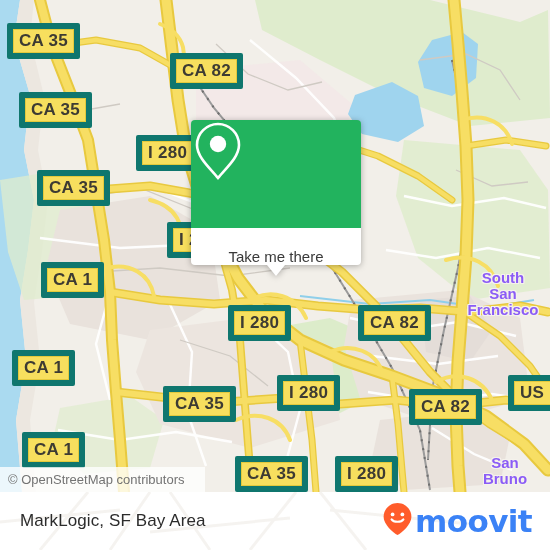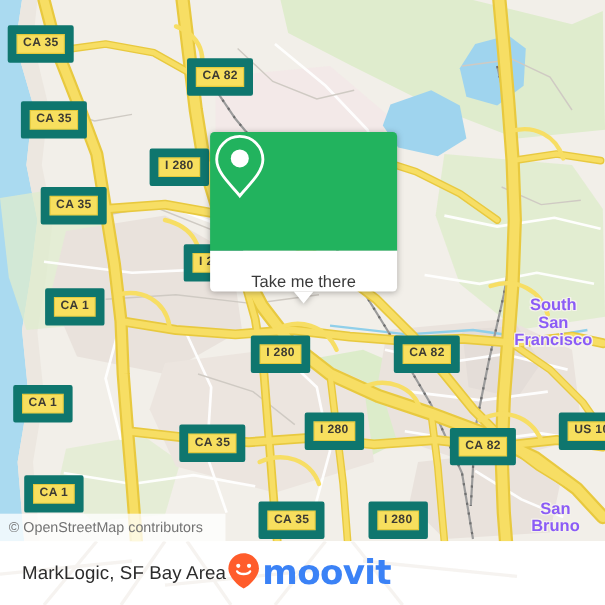--- a/index.html
+++ b/index.html
@@ -11,25 +11,25 @@
   #app{position:relative;width:550px;height:550px;overflow:hidden;}
 
   
   #map{position:absolute;left:0;top:0;width:550px;height:492px;overflow:hidden;background:#f2efe9;}
   #map svg{position:absolute;left:0;top:0;}
 
   
   .shield{
     position:absolute;
     background:#f7df5e;
-    border:8px solid #0f766e;
+    border:6px solid #0f766e;
     box-shadow:0 0 0 1px #e3c93c inset;
     border-radius:2px;
     color:#3d3b33;
-    font-size:11px;
+    font-size:17px;
     font-weight:bold;
     line-height:1;
     padding:3px 6px 4px 6px;
     white-space:nowrap;
     font-family:"Liberation Sans",sans-serif;
     letter-spacing:.3px;
   }
 
   
   .place{
@@ -85,21 +85,21 @@
     width:0;height:0;
     border-left:9px solid transparent;
     border-right:9px solid transparent;
     border-top:11px solid #ffffff;
   }
 
   
   #bottombar{
     position:absolute;left:0;top:492px;width:550px;height:58px;
     background:#ffffff;
-    display:flex;align-items:center;
+    display:flex;align-items:center;justify-content:space-between;
     padding:0 18px 0 20px;
     box-sizing:border-box;
     overflow:hidden;
   }
   #bottombar .watermark{
     position:absolute;left:0;top:0;width:550px;height:58px;pointer-events:none;opacity:.55;
   }
   #place-title{
     position:relative;
     color:#2c2c2c;font-size:17px;

